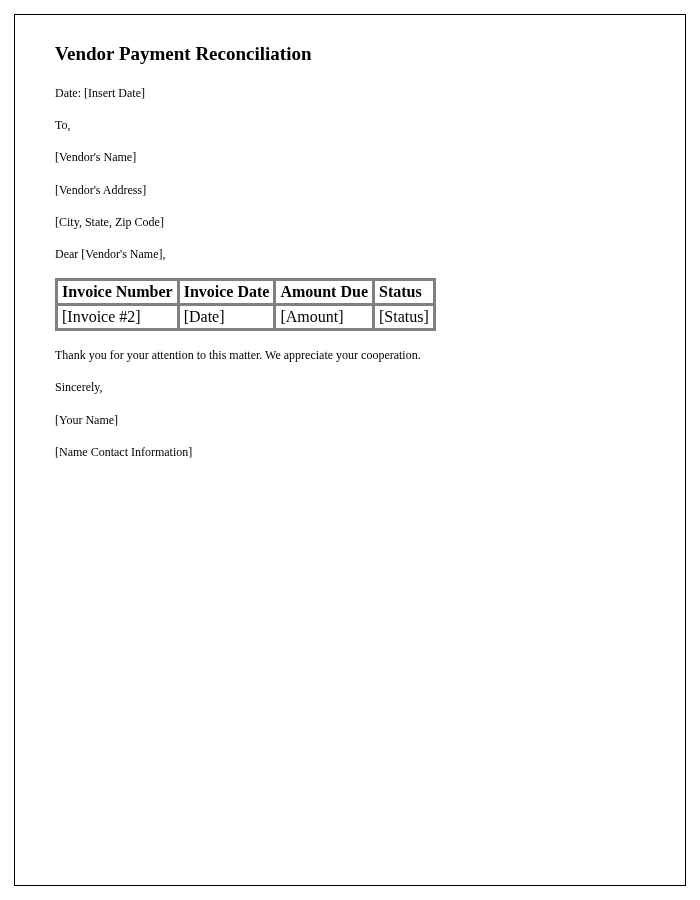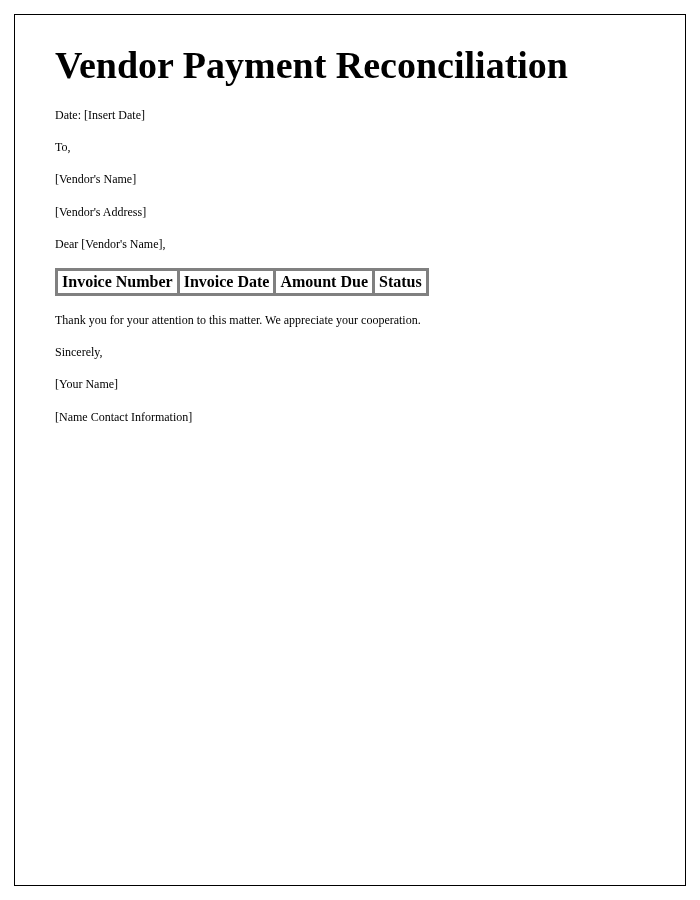--- a/index.html
+++ b/index.html
@@ -14,21 +14,21 @@
       height: 900px;
       padding: 14px;
     }
     .page {
       border: 1.5px solid #000;
       width: 100%;
       height: 100%;
       padding: 28px 40px;
     }
     h1 {
-      font-size: 38px;
+      font-size: 19px;
       font-weight: bold;
       margin-bottom: 20px;
       color: #000;
     }
     p {
       font-size: 12px;
       color: #000;
       margin-bottom: 16px;
       line-height: 1.35;
     }
@@ -55,32 +55,39 @@
 </head>
 <body>
 
 <div class="page">
   <h1>Vendor Payment Reconciliation</h1>
 
   <p>Date: [Insert Date]</p>
   <p>To,</p>
   <p>[Vendor's Name]</p>
   <p>[Vendor's Address]</p>
+  <p>[City, State, Zip Code]</p>
   <p>Dear [Vendor's Name],</p>
 
   <table>
     <thead>
       <tr>
         <th>Invoice Number</th>
         <th>Invoice Date</th>
         <th>Amount Due</th>
         <th>Status</th>
       </tr>
     </thead>
     <tbody>
+      <tr>
+        <td>[Invoice #2]</td>
+        <td>[Date]</td>
+        <td>[Amount]</td>
+        <td>[Status]</td>
+      </tr>
     </tbody>
   </table>
 
   <p>Thank you for your attention to this matter. We appreciate your cooperation.</p>
   <p>Sincerely,</p>
   <p>[Your Name]</p>
   <p>[Name Contact Information]</p>
 </div>
 
 </body></html>

